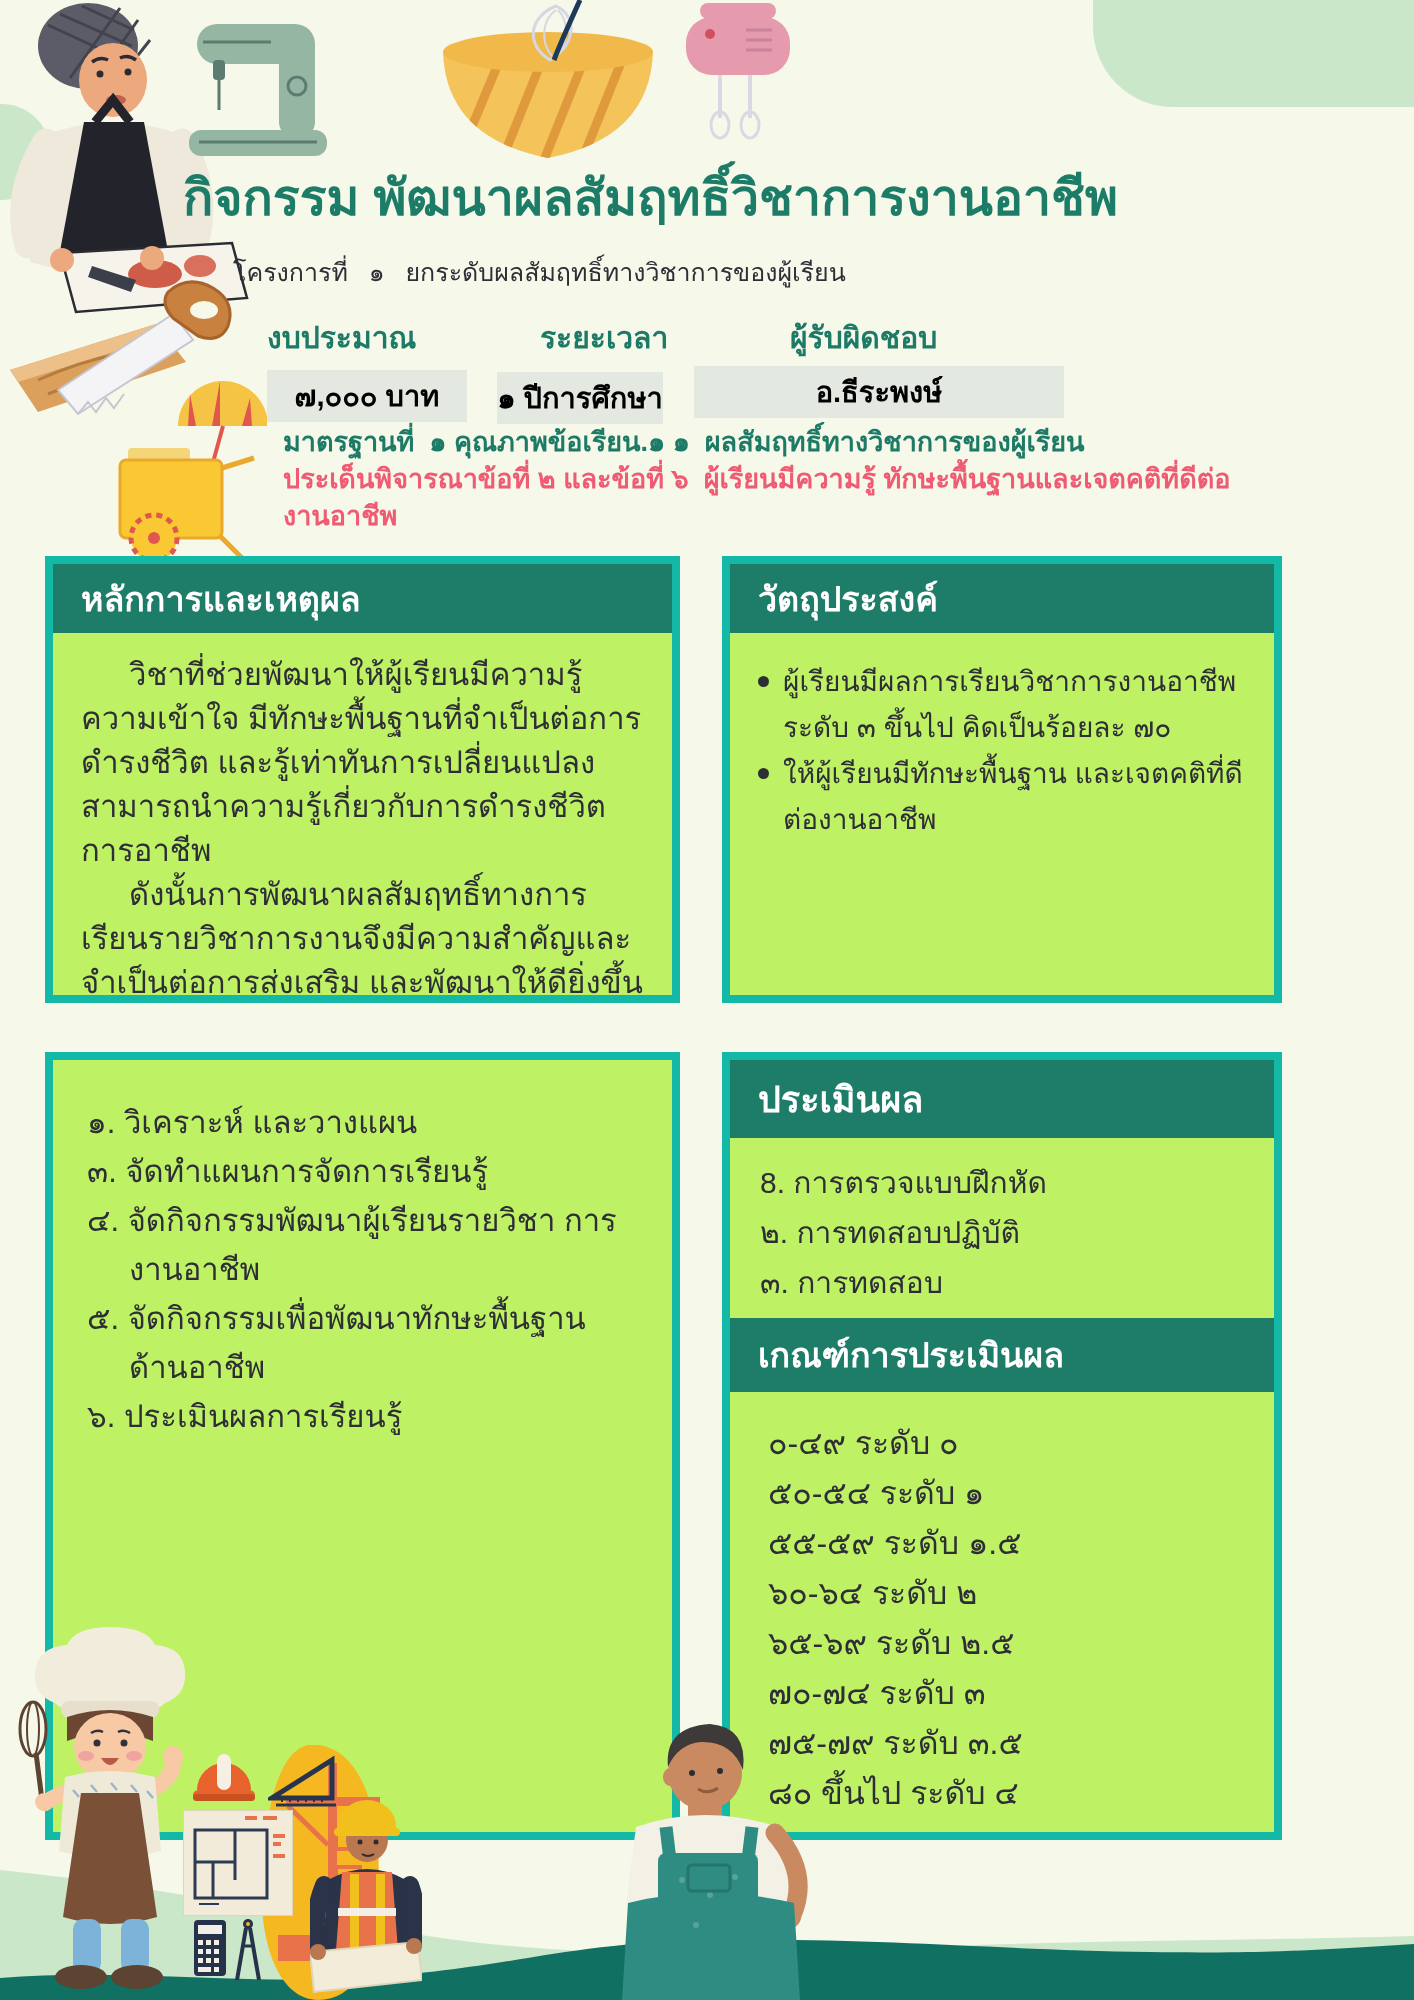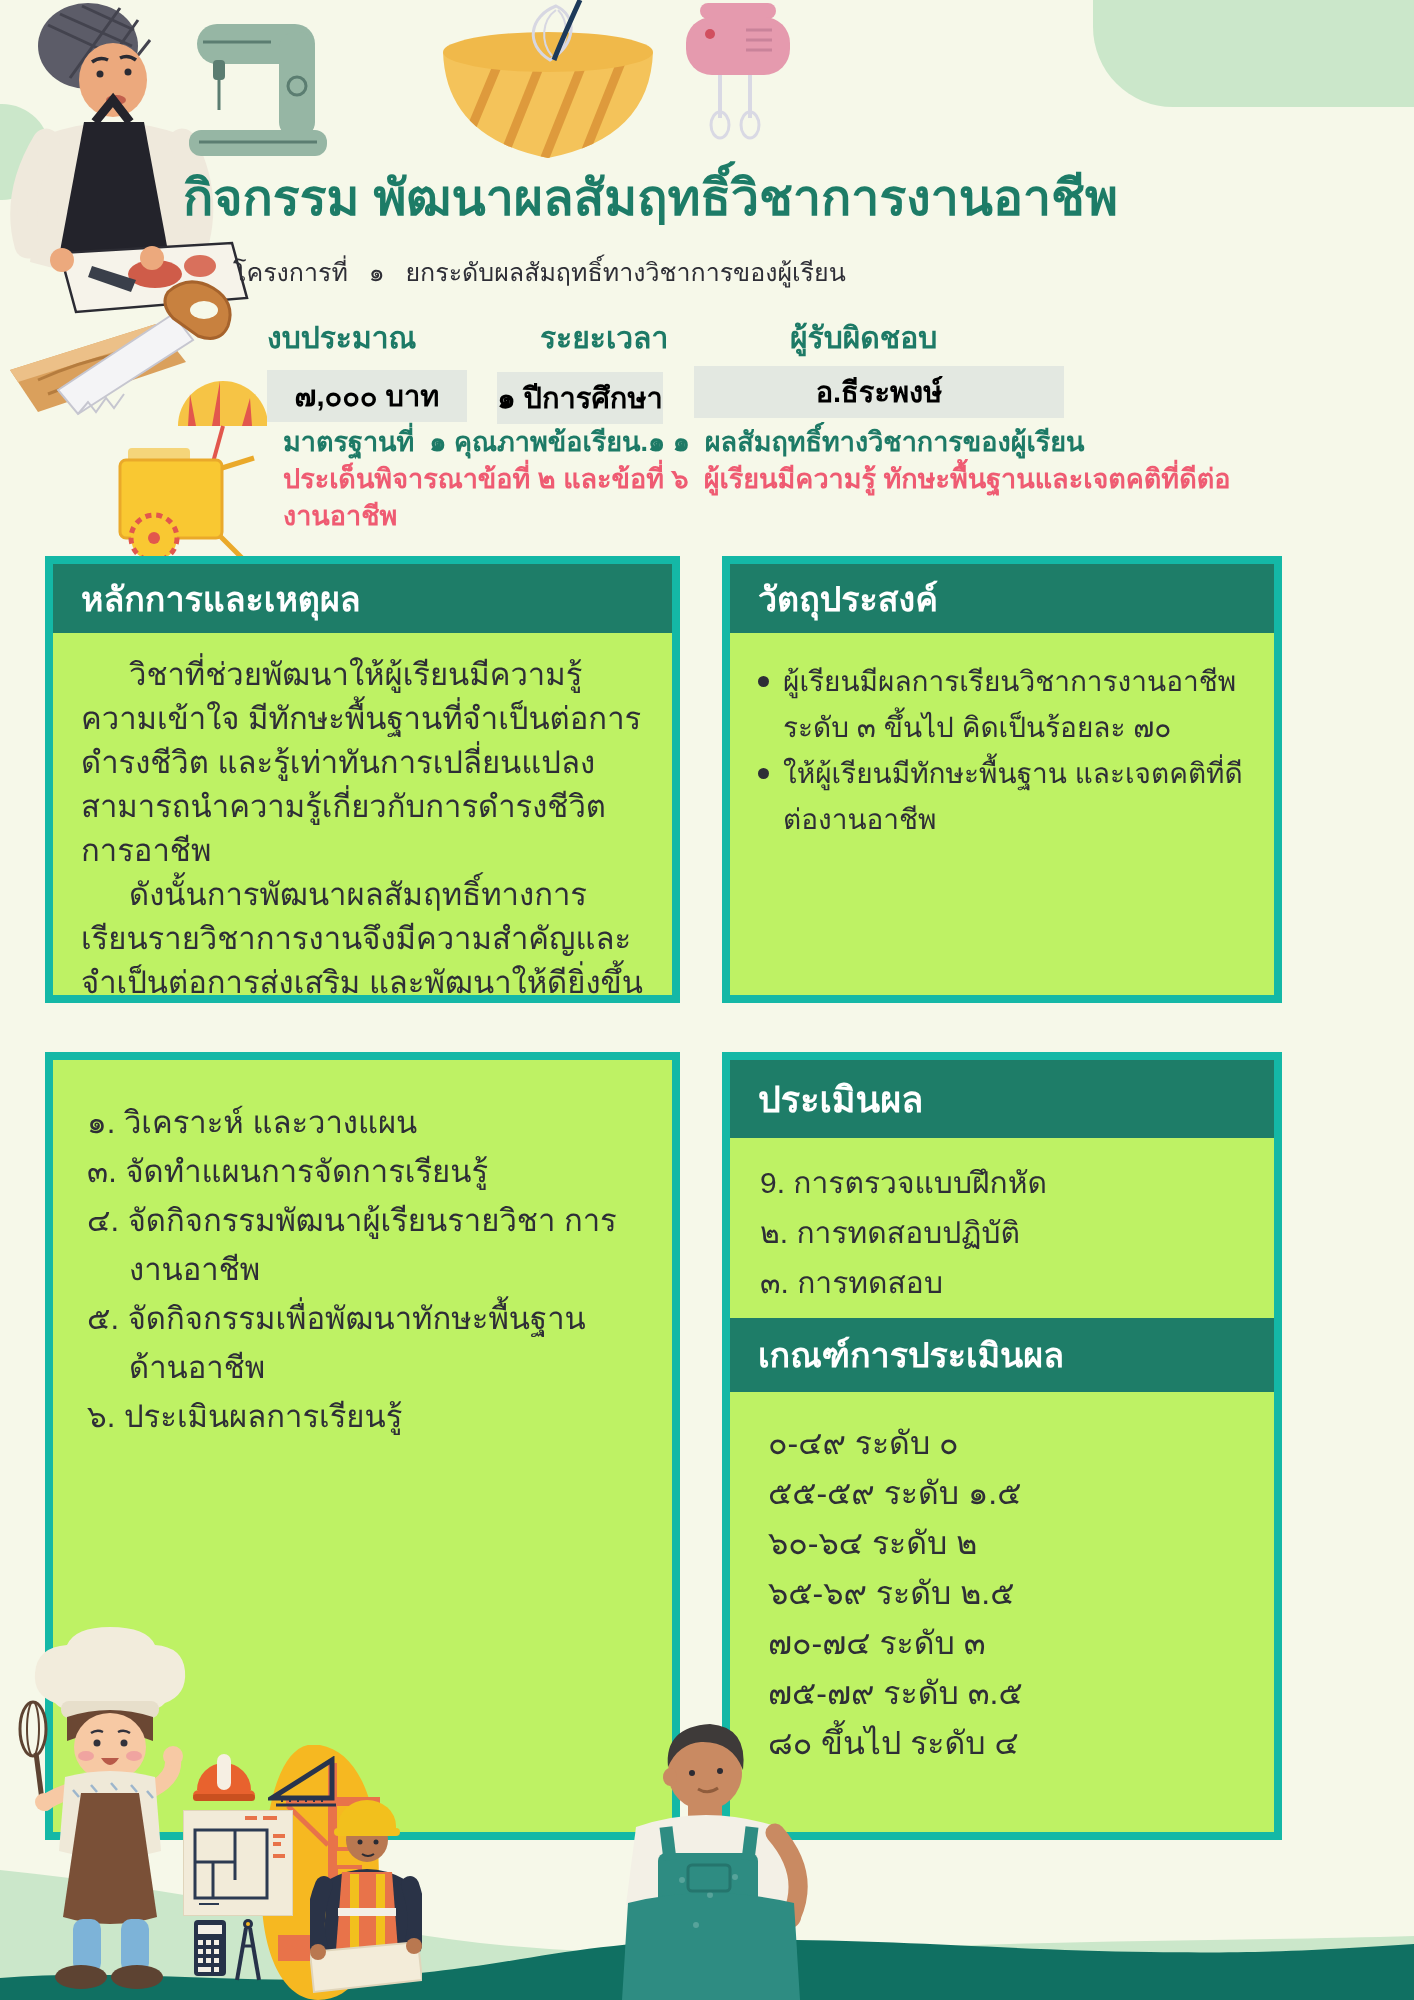--- a/index.html
+++ b/index.html
@@ -188,29 +188,30 @@
       <li>๕. จัด​กิจกรรม​เพื่อ​พัฒนา​ทักษะ​พื้น​ฐาน ​ด้าน​อาชีพ</li>
       <li>๖. ประเมินผลการเรียนรู้</li>
     </ol>
   </section>
 
   <section class="card" style="left:722px;top:1052px;width:560px;height:788px;">
     <header class="band band-2">
       <span>ประเมินผล</span>
     </header>
     <ol class="num-list eval-list">
-      <li>9. การตรวจแบบฝึกหัด</li>
+      <li>8. การตรวจแบบฝึกหัด</li>
       <li>๒. การทดสอบปฏิบัติ</li>
       <li>๓. การทดสอบ</li>
     </ol>
     <header class="band band-3">
       <span>เกณฑ์การประเมินผล</span>
     </header>
     <ul class="num-list crit-list">
       <li>๐-๔๙ ระดับ ๐</li>
+      <li>๕๐-๕๔ ระดับ ๑</li>
       <li>๕๕-๕๙ ระดับ ๑.๕</li>
       <li>๖๐-๖๔ ระดับ ๒</li>
       <li>๖๕-๖๙ ระดับ ๒.๕</li>
       <li>๗๐-๗๔ ระดับ ๓</li>
       <li>๗๕-๗๙ ระดับ ๓.๕</li>
       <li>๘๐ ขึ้นไป ระดับ ๔</li>
     </ul>
   </section>
 
   <svg class="abs" style="left:0;top:1840px;z-index:1;" width="1414" height="160" viewBox="0 0 1414 160">

